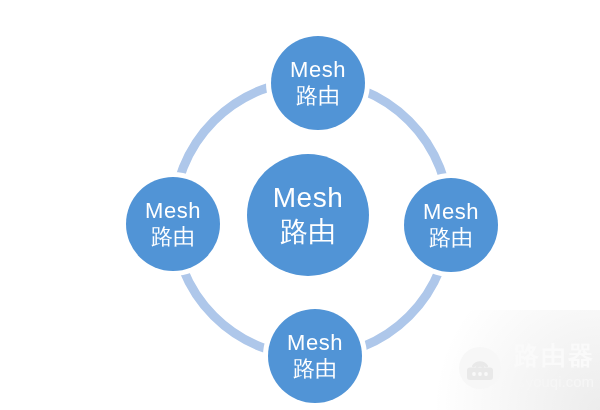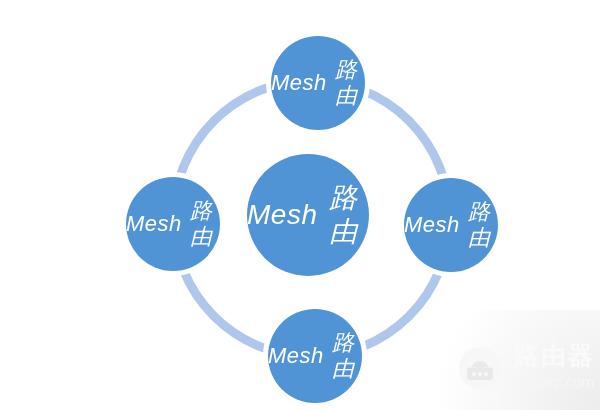--- a/index.html
+++ b/index.html
@@ -22,25 +22,24 @@
     border:9px solid var(--ring-color,#aec7ea);
     border-radius:50%;
   }
   
   .node{
     position:absolute;
     border-radius:50%;
     background:var(--node-color,#5194d6);
     color:var(--label-color,#ffffff);
     display:flex;
-    flex-direction:row;
+    flex-direction:column;
     align-items:center;
     justify-content:center;
     text-align:center;
-    font-style:italic;
   }
   .node .en{letter-spacing:.5px;}
   .node.center{
     left:247px;top:154px;
     width:122px;height:122px;
     font-size:28px;
     line-height:1.2;
   }
   .node.satellite{
     width:94px;height:94px;

